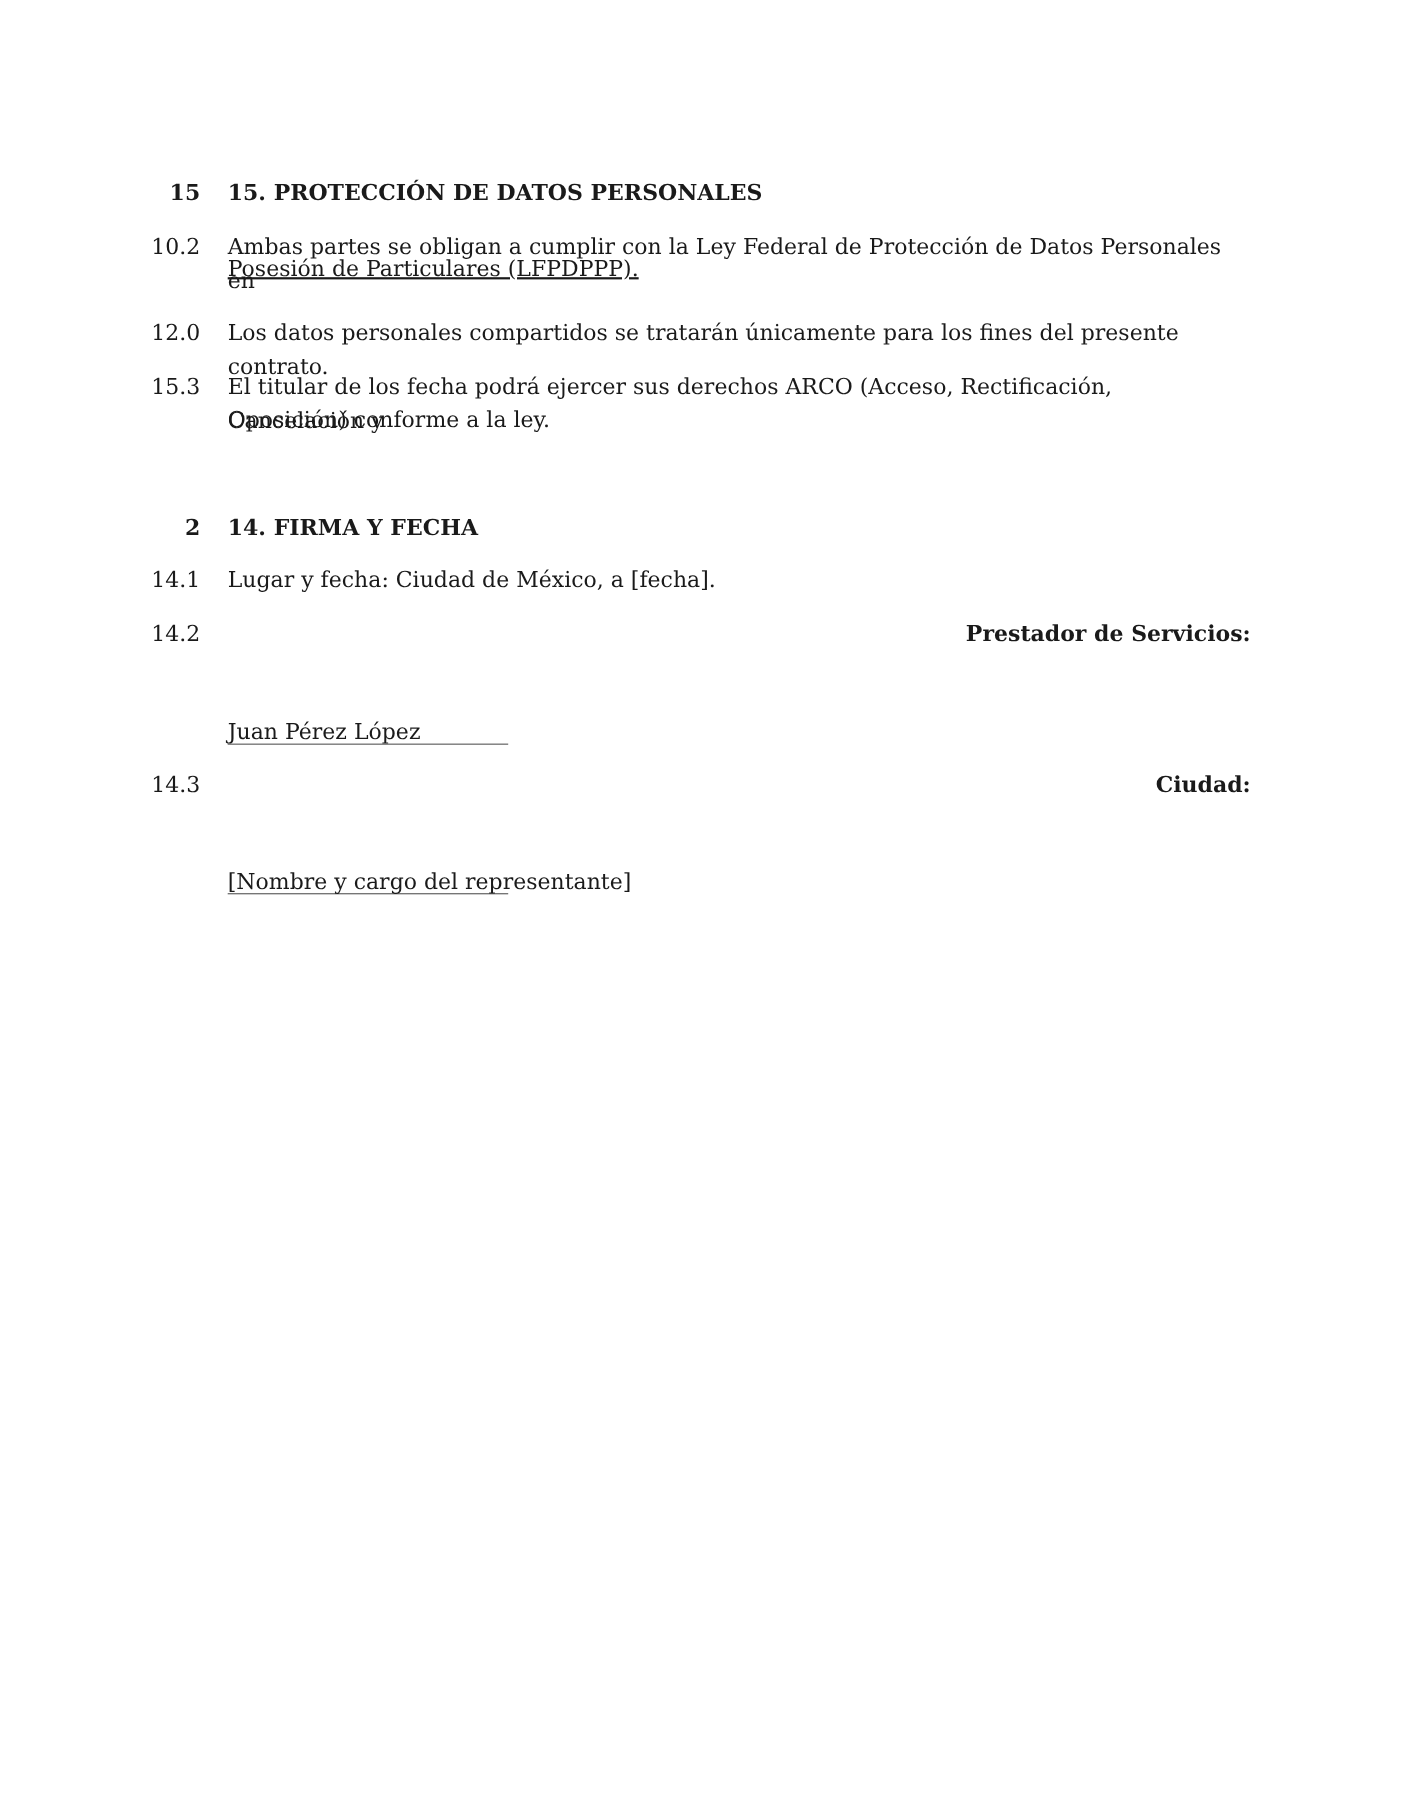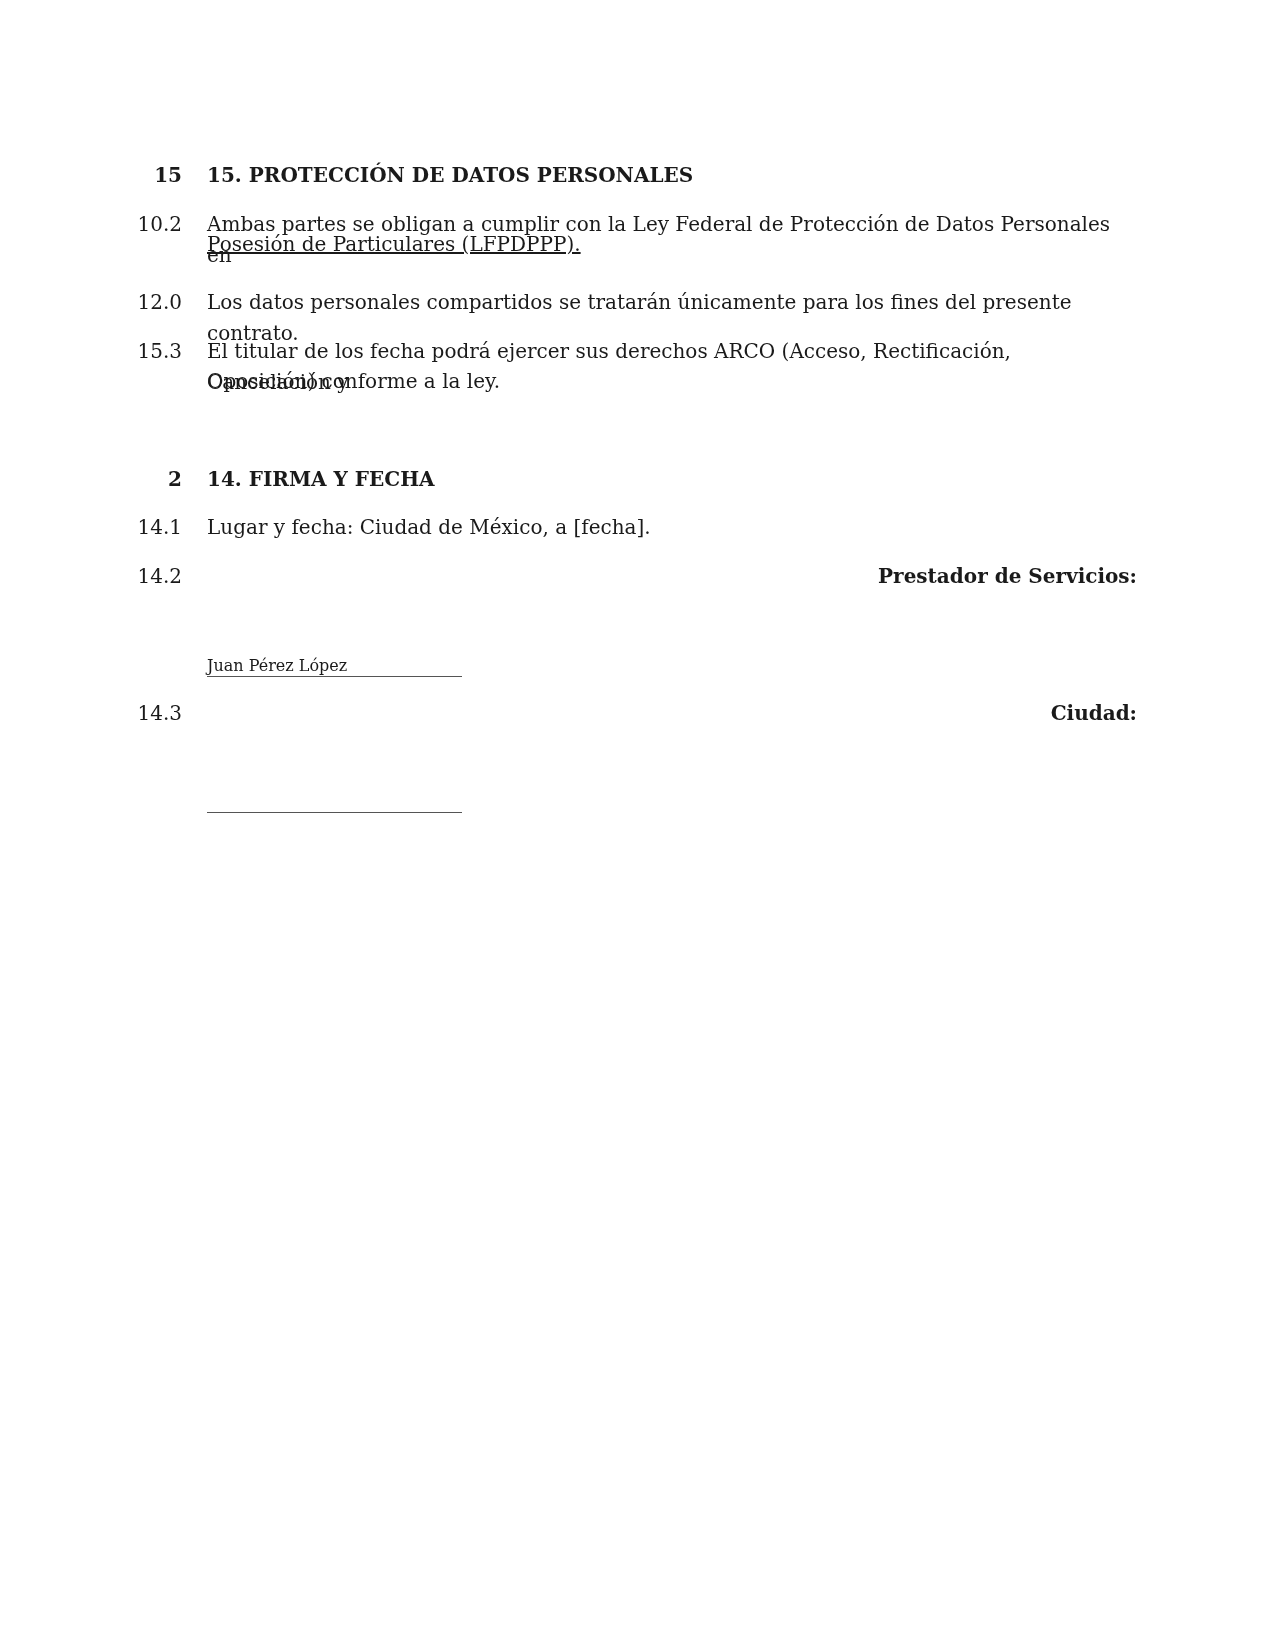--- a/index.html
+++ b/index.html
@@ -7,21 +7,21 @@
          font-family: "DejaVu Serif", "Liberation Serif", serif; color: #1a1a1a; }
   .page { position: absolute; left: 0; top: 0; width: 1275px; height: 1650px; }
   .row { position: absolute; left: 0; width: 1275px; }
   .num { position: absolute; width: 50px; text-align: right; left: 132px;
          font-size: 20px; line-height: 31px; white-space: nowrap; }
   .txt { position: absolute; left: 207px; width: 930px; font-size: 20px; line-height: 31px; }
   .bold { font-weight: bold; text-align: right; }
   .heading .num, .heading .txt { font-weight: bold; }
   .sigline { position: absolute; left: 207px; width: 255px; height: 0;
              border-top: 1.5px solid #555; }
-  .plain { position: absolute; left: 207px; font-size: 16px; line-height: 31px; white-space: nowrap; }
+  .plain { position: absolute; left: 207px; font-size: 20px; line-height: 31px; white-space: nowrap; }
 </style>
 </head>
 <body>
 
 <div class="page">
 
   <div class="row heading" style="top:160px;">
     <span class="num">15</span>
     <span class="txt">15. PROTECCIÓN DE DATOS PERSONALES</span>
   </div>
@@ -58,14 +58,15 @@
     <span class="txt bold">Prestador de Servicios:</span>
   </div>
   <div class="sigline" style="top:676px;"></div>
   <div class="plain" style="top:650px;">Juan Pérez López</div>
 
   <div class="row" style="top:698px;">
     <span class="num">14.3</span>
     <span class="txt bold">Ciudad:</span>
   </div>
   <div class="sigline" style="top:812px;"></div>
+  <div class="plain" style="top:786px;">[Nombre y cargo del representante]</div>
 
 </div>
 
 </body></html>

